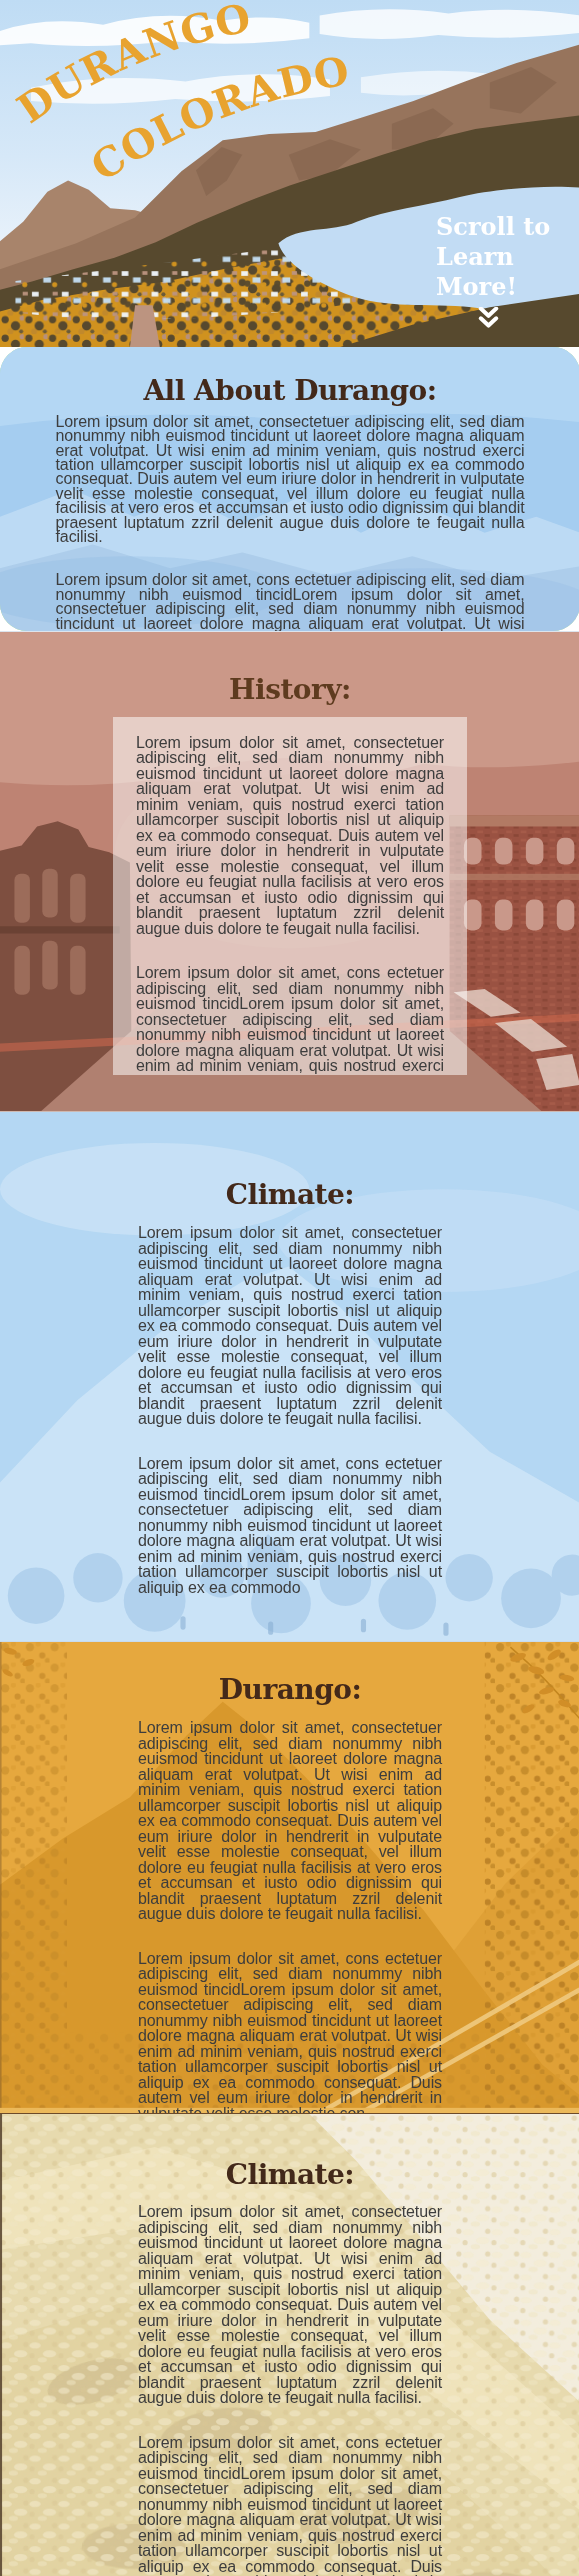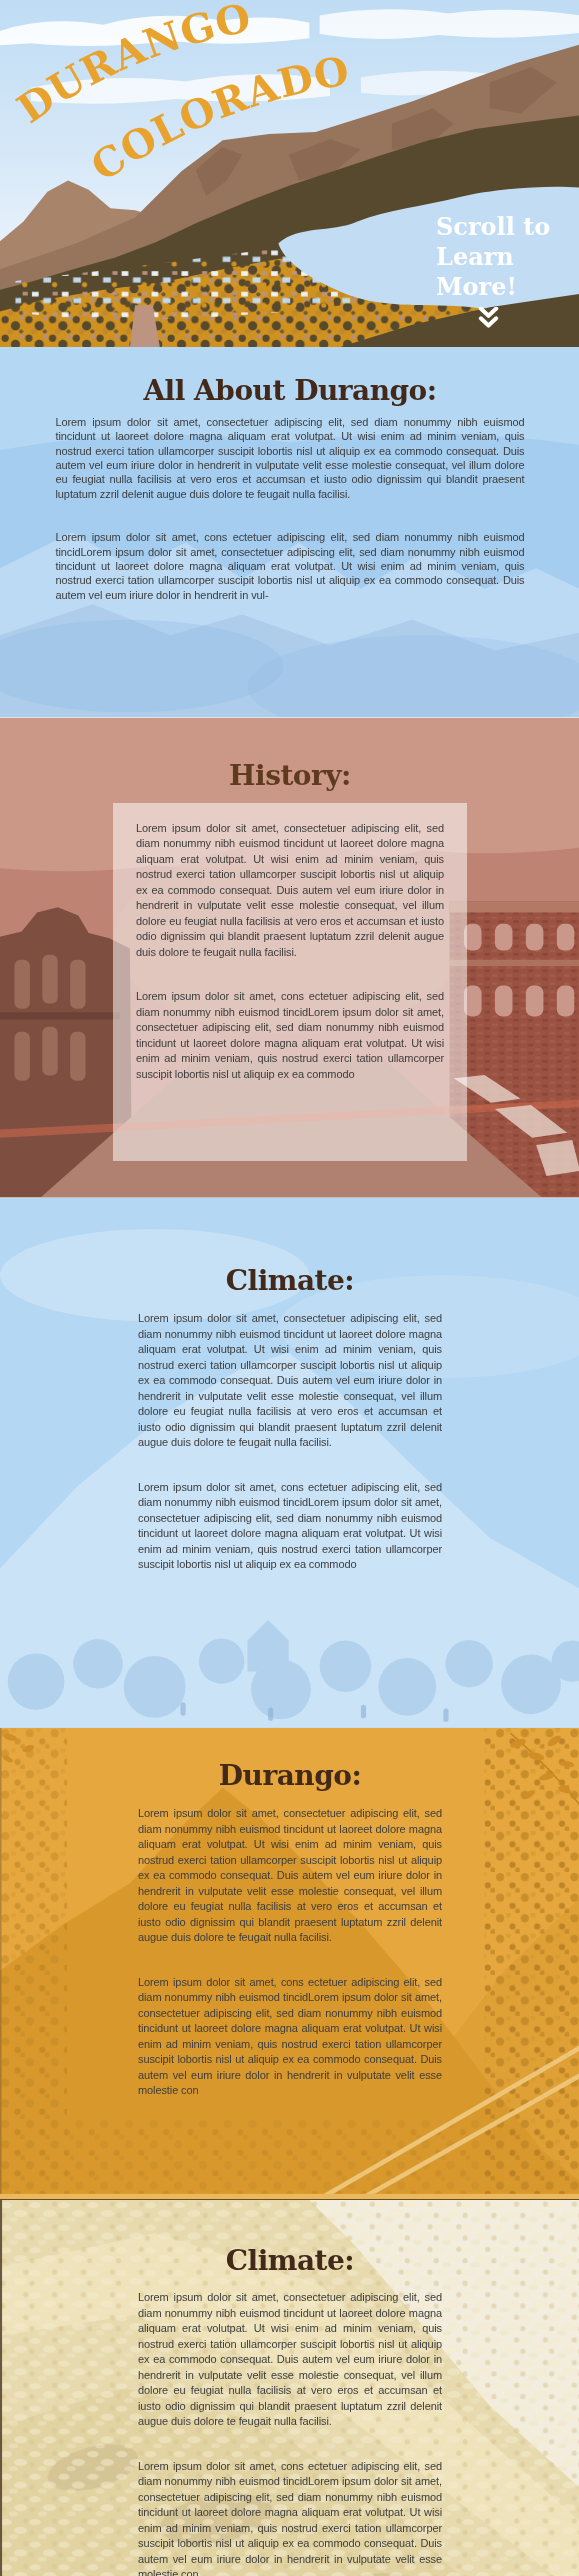--- a/index.html
+++ b/index.html
@@ -29,27 +29,27 @@
   .sec .bg { position: absolute; inset: 0; width: 100%; height: 100%; display: block; }
   .sec h2 {
     position: relative; z-index: 1;
     margin: 0; text-align: center;
     font: 700 28px/32px "DejaVu Serif", "Liberation Serif", serif;
     color: #43291A; letter-spacing: -0.5px;
   }
   .copy { position: relative; z-index: 1; }
   .copy p {
     margin: 0; text-align: justify;
-    font-size: 11px; line-height: 15.5px;
+    font-size: 16px; line-height: 15.5px;
     color: #3D3D3D; letter-spacing: -0.1px;
   }
   .copy p + p { margin-top: 29px; }
 
   
-  .about { height: 370px; background: #bef264; }
+  .about { height: 284px; background: #bef264; border-radius: 27px; }
   .about h2 { margin-top: 28px; }
   .about .copy { width: 469px; margin: 7.7px auto 0; }
   .about .copy p { line-height: 14.4px; }
 
   
   .history { height: 480px; background: #a3a3a3; border-top: 1.5px solid #DCE4ED; }
   .history h2 { margin-top: 42px; color: #5E3B1F; }
   .overlay-box {
     position: relative; z-index: 1;
     width: 354px; height: 358px;

